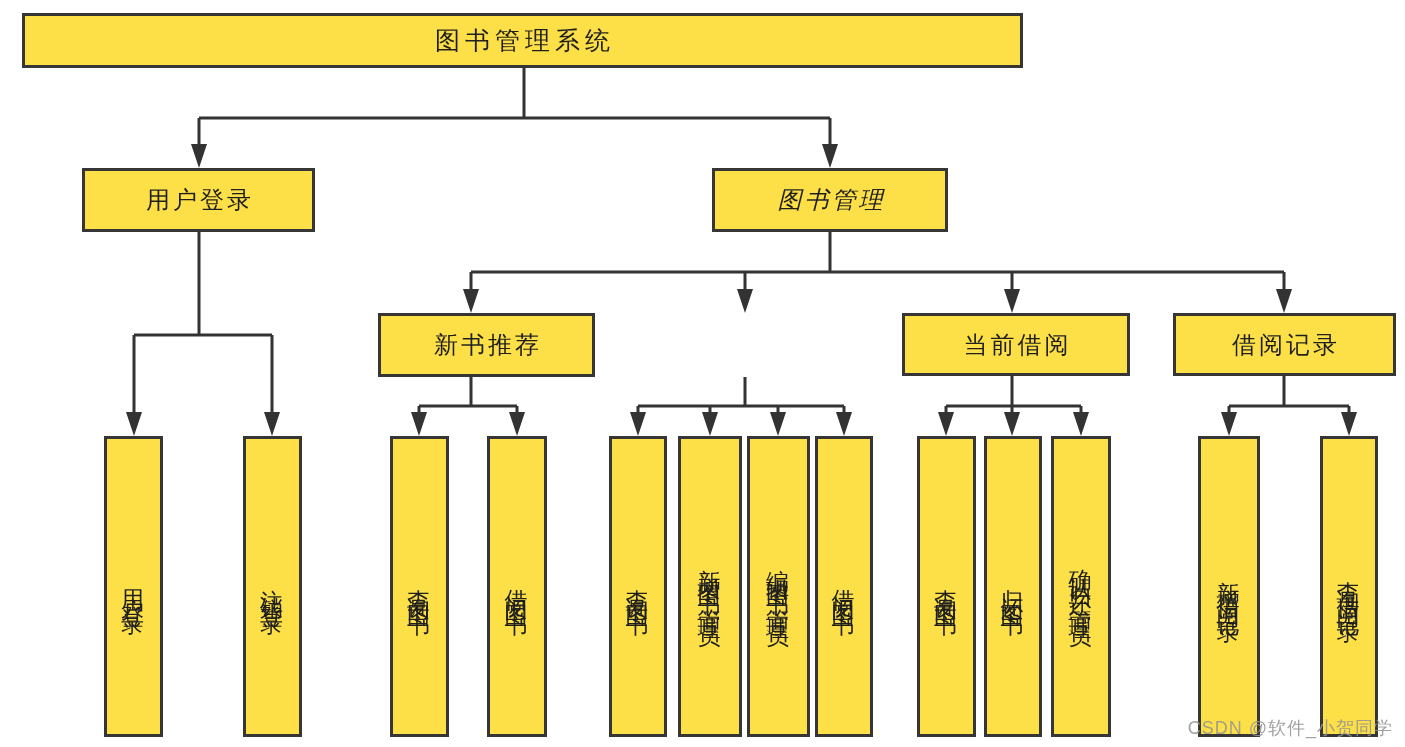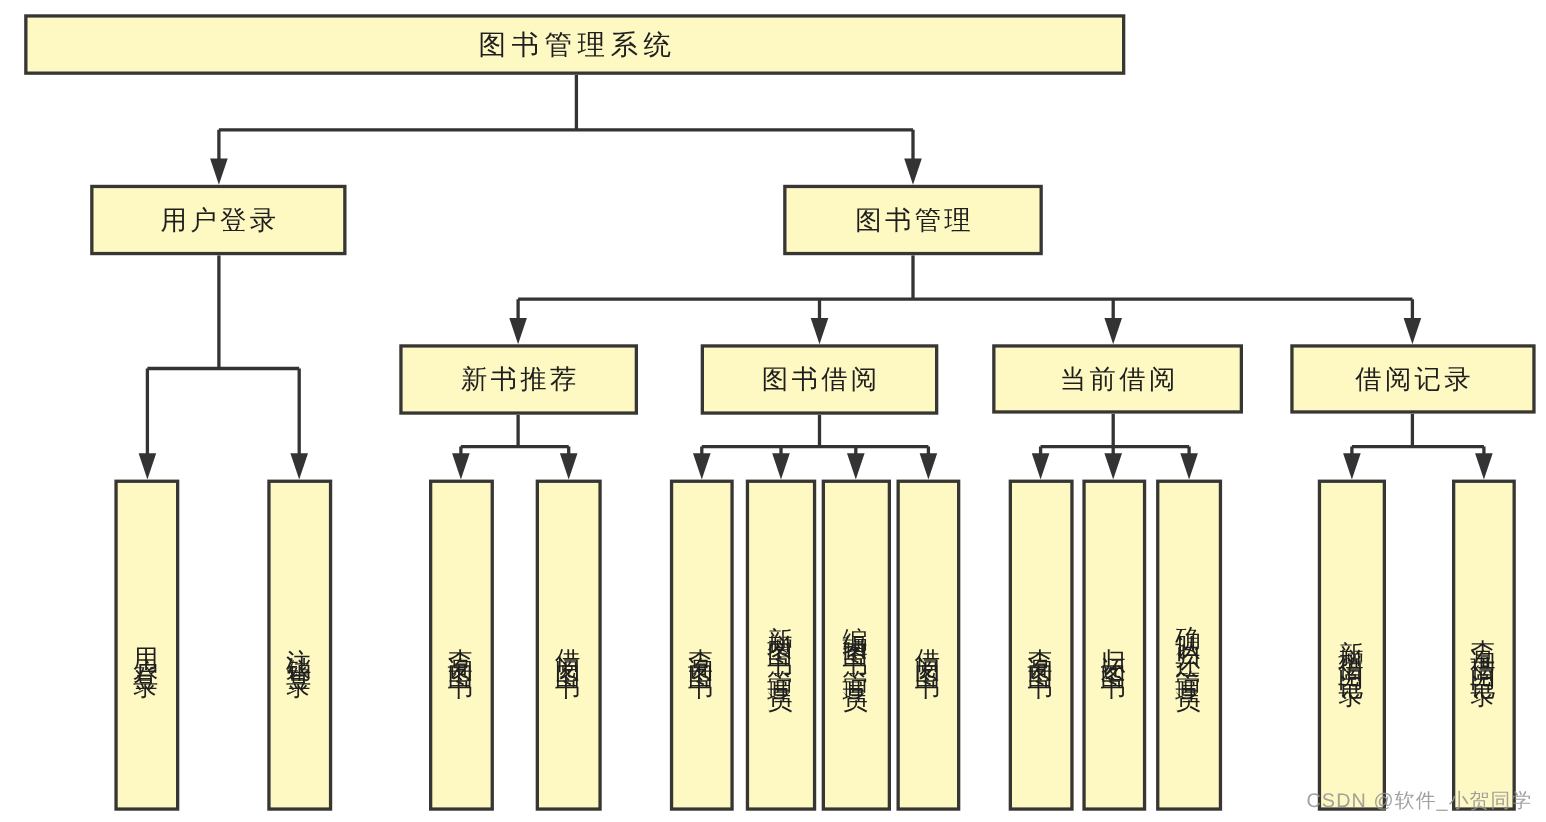--- a/index.html
+++ b/index.html
@@ -9,21 +9,21 @@
     height: 747px;
     background: #ffffff;
     overflow: hidden;
     font-family: "Liberation Sans", sans-serif;
     color: #1f1f1f;
   }
   .box {
     position: absolute;
     box-sizing: border-box;
     border: 3px solid #363636;
-    background: #fef9c3;
+    background: #fde047;
     display: flex;
     align-items: center;
     justify-content: center;
     font-size: 24px;
     color: #1f1f1f;
     white-space: nowrap;
   }
   .box.h { letter-spacing: 3px; text-indent: 3px; }
   .box.rootbox { font-size: 25px; letter-spacing: 5px; text-indent: 5px; }
   .box.v {
@@ -102,24 +102,23 @@
     <g>
       <path d="M1284,376 L1284,406 M1229,406 L1349,406 M1229,406 L1229,416 M1349,406 L1349,416"></path>
       <polygon points="1229,436 1221,412 1237,412"></polygon>
       <polygon points="1349,436 1341,412 1357,412"></polygon>
     </g>
   </svg>
 
   <div class="box h rootbox" style="left:22px; top:13px; width:1001px; height:55px;">图书管理系统</div>
 
   <div class="box h" style="left:82px; top:168px; width:233px; height:64px;">用户登录</div>
-  <div class="box h" style="left:712px; top:168px; width:236px; height:64px;">图书管理</div>
+  <div class="box h" style="left:712px; top:168px; width:236px; height:64px;font-style:italic;">图书管理</div>
 
-  <div class="box h" style="left:363px; top:313px; width:217px; height:64px;">新书推荐</div>
-  <div class="box h" style="left:637px; top:313px; width:216px; height:64px;">图书借阅</div>
+  <div class="box h" style="left:378px; top:313px; width:217px; height:64px;">新书推荐</div>
   <div class="box h" style="left:902px; top:313px; width:228px; height:63px;">当前借阅</div>
   <div class="box h" style="left:1173px; top:313px; width:223px; height:63px;">借阅记录</div>
 
   <div class="box v" style="left:104px; top:436px; width:59px; height:301px;">用户登录</div>
   <div class="box v" style="left:243px; top:436px; width:59px; height:301px;">注销登录</div>
 
   <div class="box v" style="left:390px; top:436px; width:59px; height:301px;">查询图书</div>
   <div class="box v" style="left:487px; top:436px; width:60px; height:301px;">借阅图书</div>
 
   <div class="box v" style="left:609px; top:436px; width:58px; height:301px;">查询图书</div>

